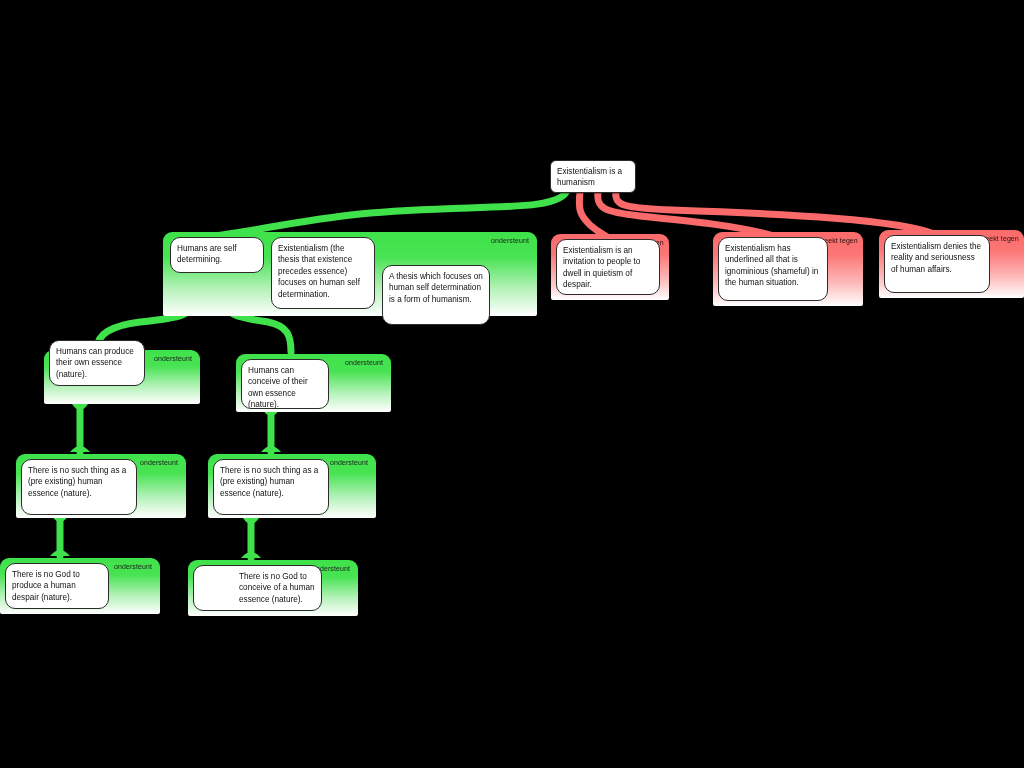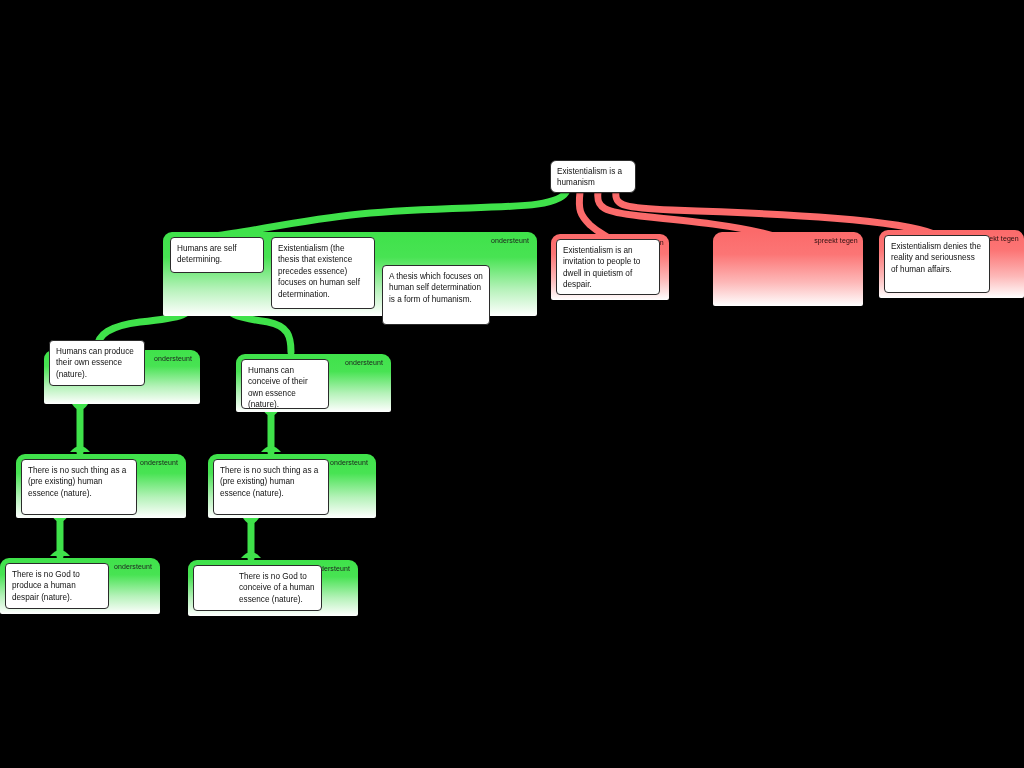--- a/index.html
+++ b/index.html
@@ -51,21 +51,21 @@
     letter-spacing: 0.1px;
   }
   .group.oppose .group-label { color: #2a0f0f; }
 
   
   .card {
     position: absolute;
     box-sizing: border-box;
     background: #ffffff;
     border: 1px solid #2b2b2b;
-    border-radius: 4px;
+    border-radius: 10px;
     padding: 5px 6px 4px 6px;
     font-size: 8.2px;
     line-height: 11.4px;
     color: #101010;
     overflow: hidden;
   }
   .card.root {
     border-radius: 6px;
     box-shadow: 0 1px 1px rgba(0,0,0,0.35);
   }
@@ -121,20 +121,23 @@
   <div class="group oppose" style="left:551px; top:234px; width:118px; height:66px;">
     <div class="group-label">spreekt tegen</div>
   </div>
   <div class="card" style="left:556px; top:239px; width:104px; height:56px;">
     <span>Existentialism is an invitation to people to dwell in quietism of despair.</span>
   </div>
 
   <div class="group oppose" style="left:713px; top:232px; width:150px; height:74px;">
     <div class="group-label">spreekt tegen</div>
   </div>
+  <div class="card" style="left:718px; top:237px; width:110px; height:64px;">
+    <span>Existentialism has underlined all that is ignominious (shameful) in the human situation.</span>
+  </div>
 
   <div class="group oppose" style="left:879px; top:230px; width:145px; height:68px;">
     <div class="group-label">spreekt tegen</div>
   </div>
   <div class="card" style="left:884px; top:235px; width:106px; height:58px;">
     <span>Existentialism denies the reality and seriousness of human affairs.</span>
   </div>
 
   <div class="group support" style="left:44px; top:350px; width:156px; height:54px;">
     <div class="group-label">ondersteunt</div>

